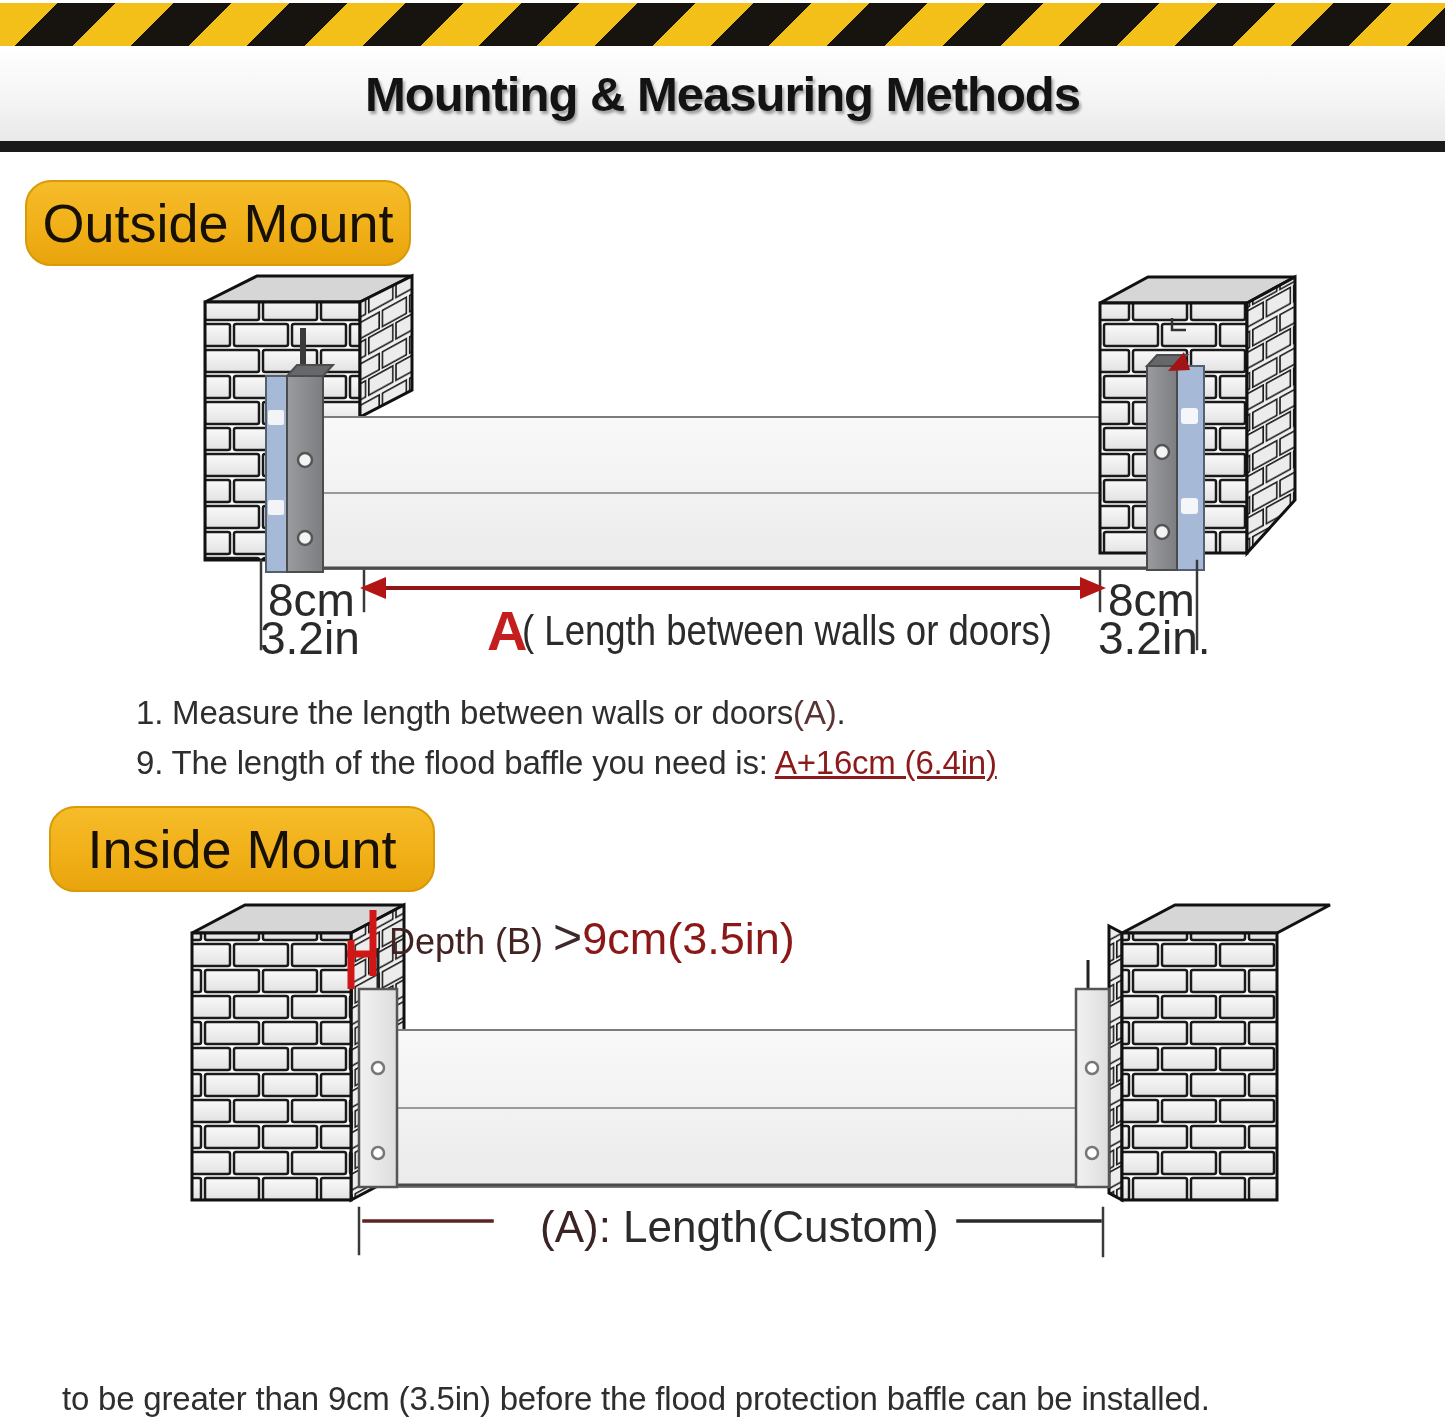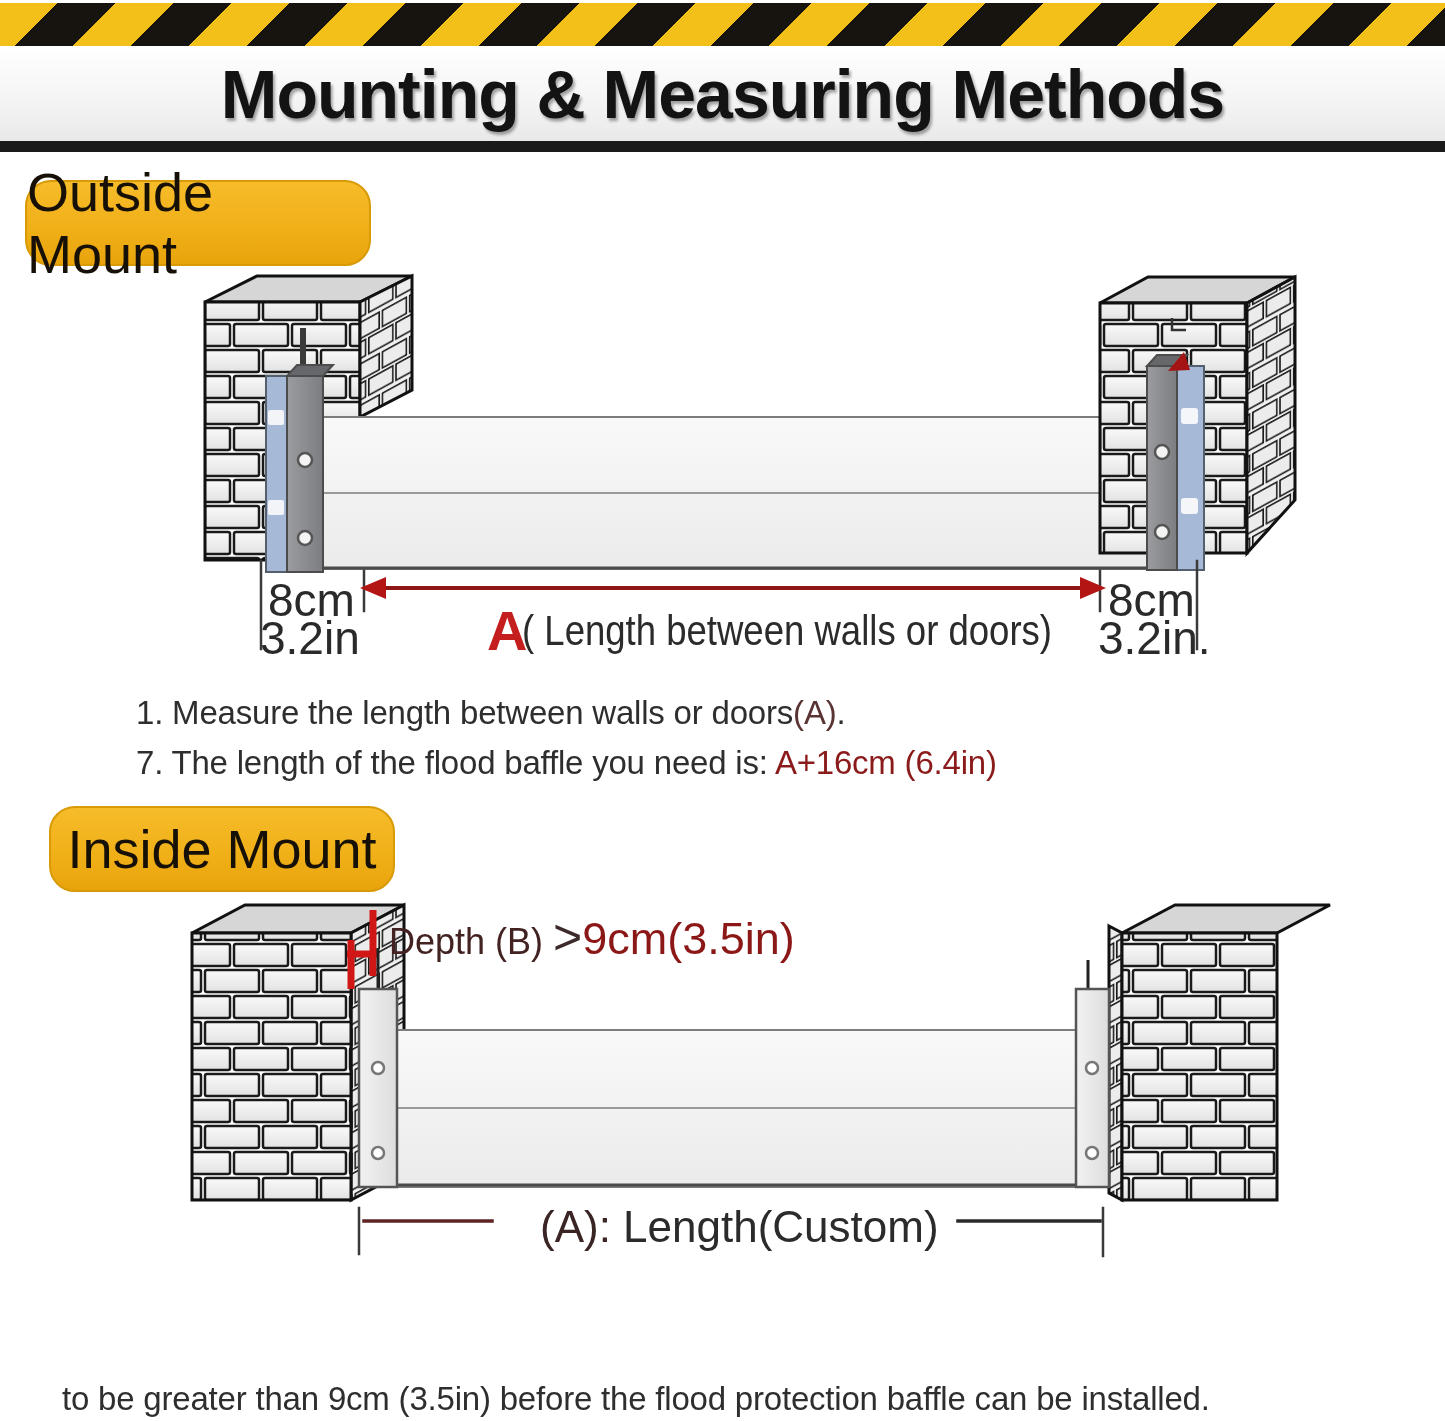--- a/index.html
+++ b/index.html
@@ -4,43 +4,43 @@
 <style>
   html,body{margin:0;padding:0;background:#fff;}
   .page{position:relative;width:1445px;height:1421px;background:#ffffff;overflow:hidden;
         font-family:"Liberation Sans", sans-serif;color:#2b2b2b;}
   
   .hazard-band{position:absolute;top:3px;left:0;width:1445px;height:43px;
     background:repeating-linear-gradient(135deg,#f2c018 0 41px,#17130e 41px 82px);}
   .title-band{position:absolute;top:46px;left:0;width:1445px;height:95px;
     background:linear-gradient(180deg,#ffffff 0%,#f5f5f5 55%,#e9e9e9 100%);
     display:flex;align-items:center;justify-content:center;}
-  .main-title{font-size:68px;font-weight:700;letter-spacing:-1px;color:#131313;
+  .main-title{font-size:49px;font-weight:700;letter-spacing:-1px;color:#131313;
     text-shadow:2px 3px 3px rgba(0,0,0,0.35);}
   .black-bar{position:absolute;top:141px;left:0;width:1445px;height:11px;background:#1a1a1a;}
   
-  .mount-label{position:absolute;left:25px;width:346px;height:86px;border-radius:26px;
+  .mount-label{position:absolute;left:25px;width:386px;height:86px;border-radius:26px;
     background:linear-gradient(180deg,#f6bc2a 0%,#f0af17 60%,#e9a40c 100%);
     border:2px solid #d89a06;box-sizing:border-box;
     display:flex;align-items:center;justify-content:center;
     font-size:54px;color:#161006;}
   #label-outside{top:180px;}
   #label-inside{top:806px;margin-left:24px;}
   
   .diagram{position:absolute;left:0;width:1445px;}
   #diagram-outside{top:270px;height:390px;}
   #diagram-inside{top:890px;height:400px;}
   
   .instr{position:absolute;font-size:33px;color:#2e2e2e;white-space:nowrap;letter-spacing:-0.2px;}
   #o-instr1{left:136px;top:694px;}
   #o-instr2{left:136px;top:744px;}
   #i-instr1{left:96px;top:1288px;}
   #i-instr2{left:96px;top:1342px;}
   #i-instr3{left:62px;top:1380px;}
-  .accent{color:#8b1a1a;}
+  .accent{color:#8b1a1a;text-decoration:underline;}
   .subtle{color:#5a3434;}
   text{font-family:"Liberation Sans", sans-serif;}
 </style>
 </head>
 <body>
 
 <div class="page">
 
   <div class="hazard-band"></div>
   <div class="title-band">
@@ -135,21 +135,21 @@
     <text x="1108" y="346" font-size="46" fill="#2a2a2a">8cm</text>
     <text x="1098" y="384" font-size="46" fill="#2a2a2a">3.2in.</text>
     <text x="487" y="380" font-size="56" font-weight="bold" fill="#c41e1e">A</text>
     <text x="522" y="375" font-size="42" fill="#2b2b2b" textLength="530" lengthAdjust="spacingAndGlyphs">( Length between walls or doors)</text>
   </svg>
 
   <div class="instr" id="o-instr1">
     <span>1. Measure the length between walls or doors</span><span class="subtle">(A)</span><span>.</span>
   </div>
   <div class="instr" id="o-instr2">
-    <span>7. The length of the flood baffle you need is: </span><span class="accent">A+16cm (6.4in)</span>
+    <span>9. The length of the flood baffle you need is: </span><span class="accent">A+16cm (6.4in)</span>
   </div>
 
   <div class="mount-label" id="label-inside">
     <span>Inside Mount</span>
   </div>
 
   <svg class="diagram" id="diagram-inside" viewBox="0 0 1445 400">
     <defs>
       <linearGradient id="chanG2" x1="0" y1="0" x2="1" y2="0">
         <stop offset="0" stop-color="#f2f2f2"></stop>

